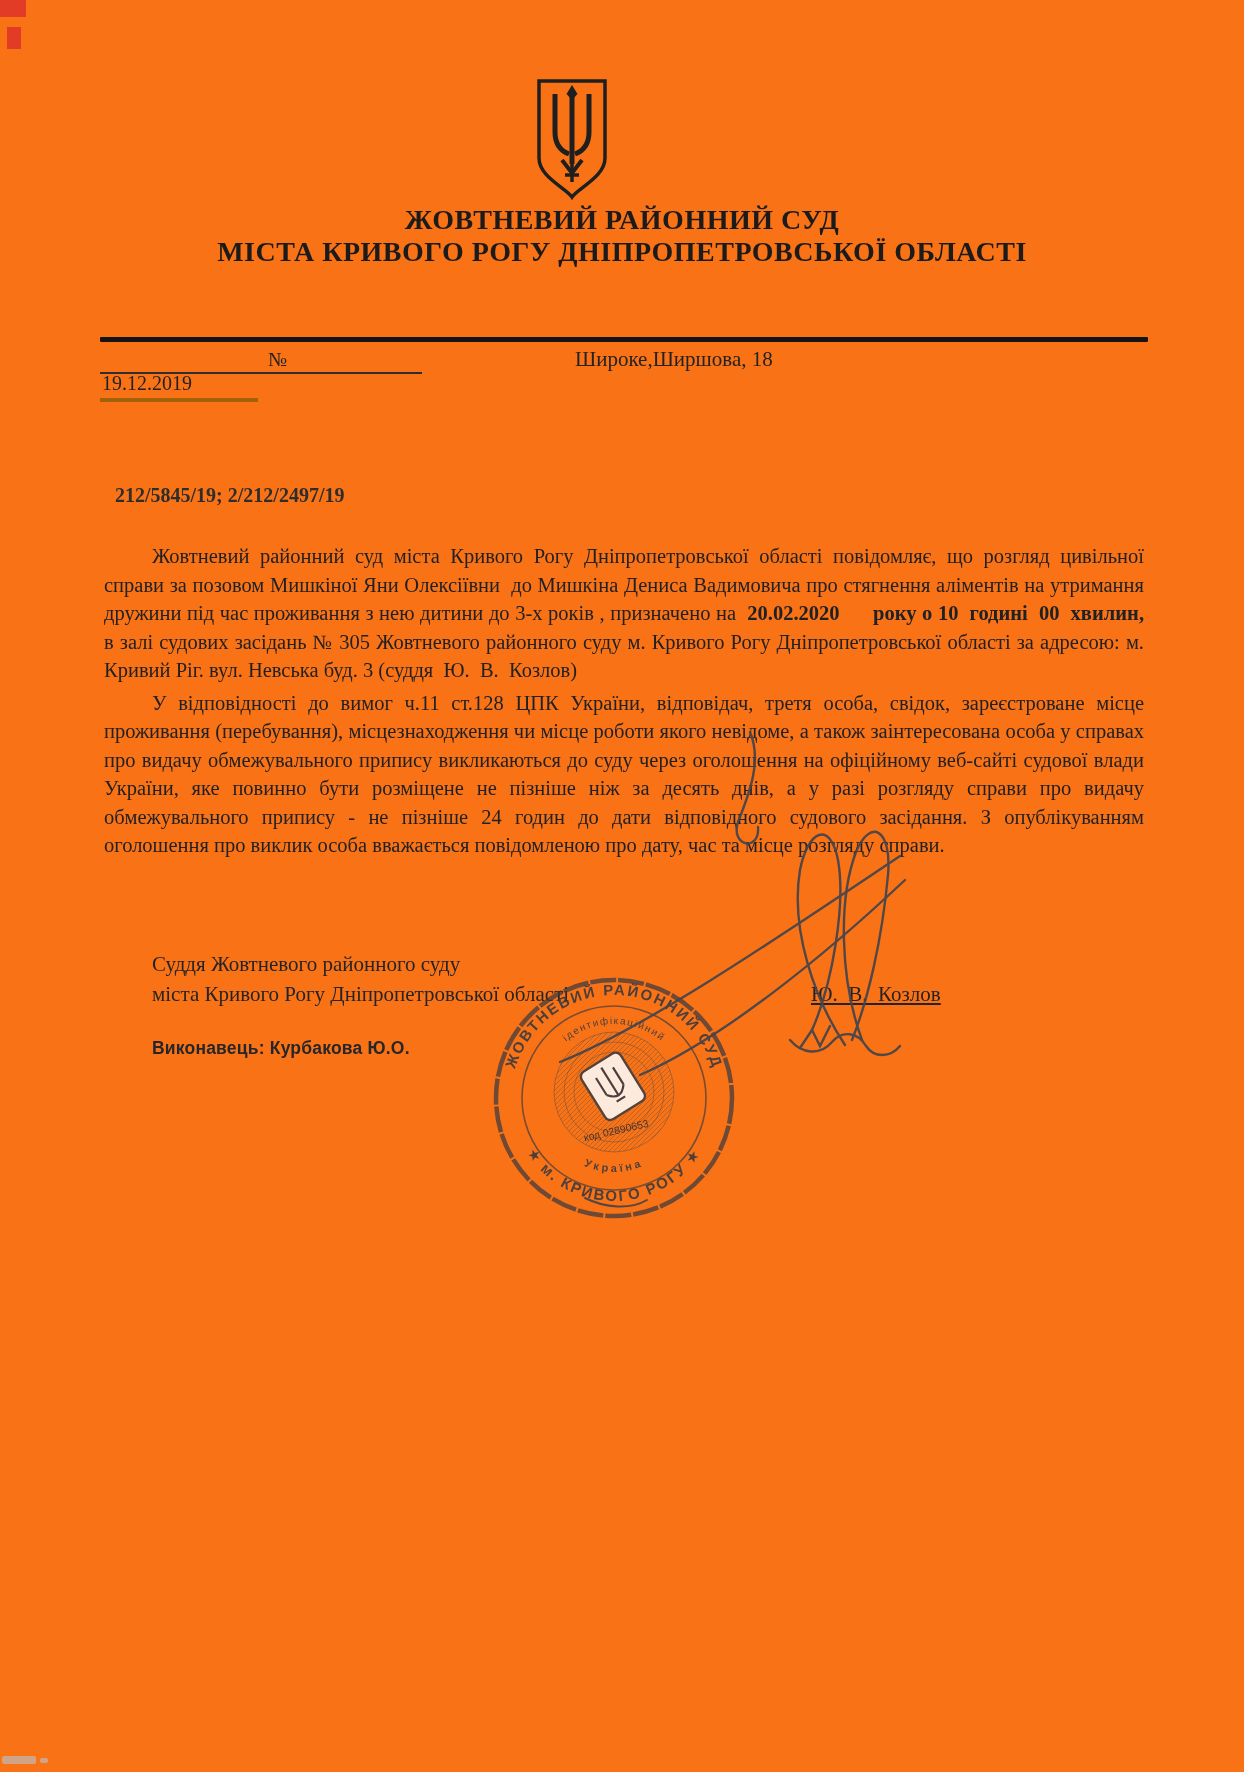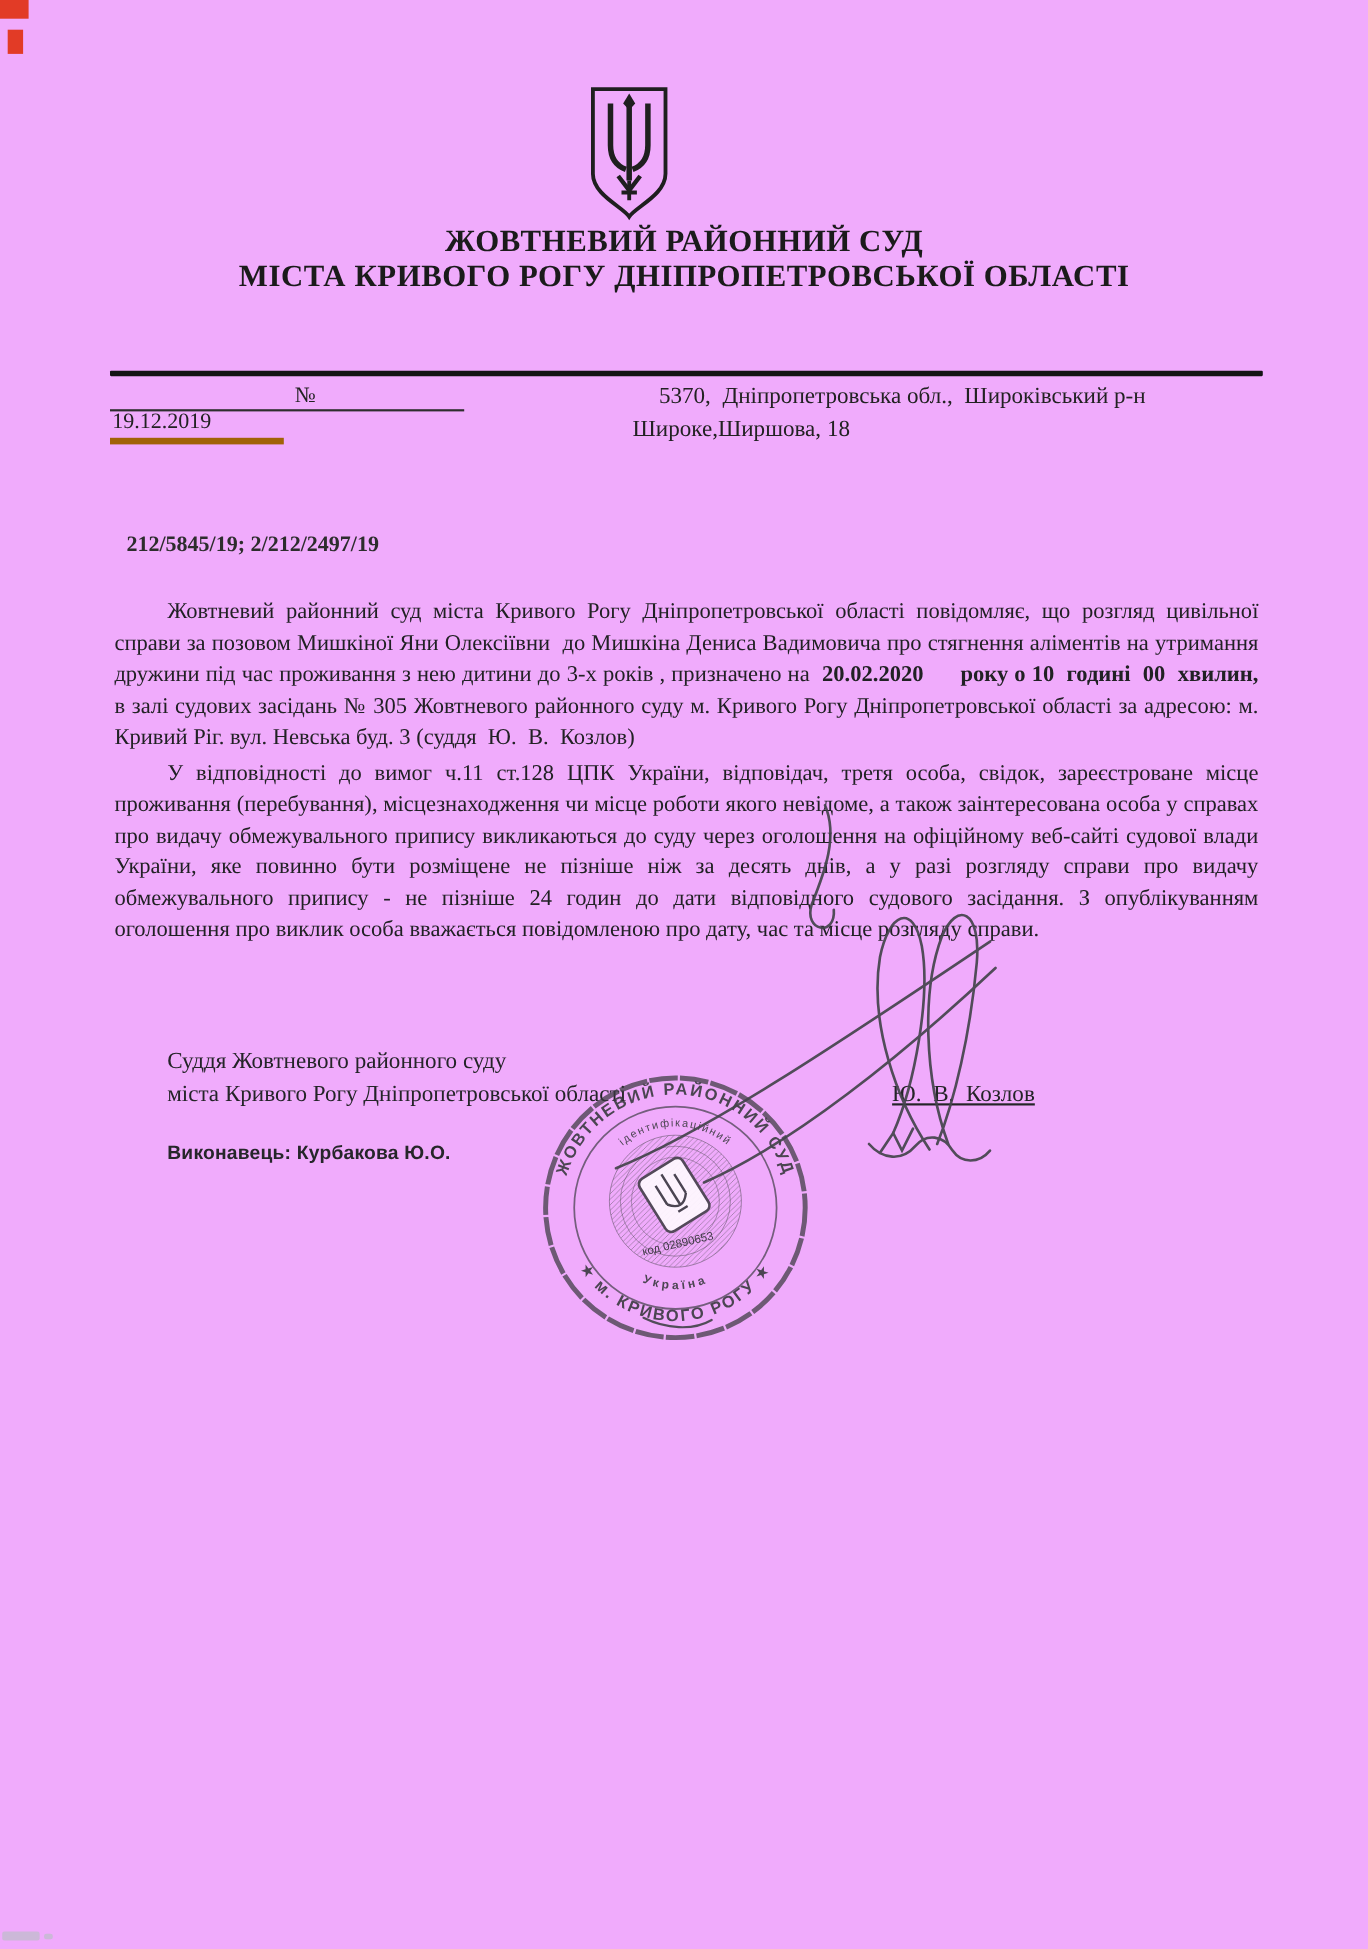--- a/index.html
+++ b/index.html
@@ -1,26 +1,26 @@
 <!DOCTYPE html>
 <html><head>
 <meta charset="utf-8">
 <style>
   html,body{margin:0;padding:0;background:#888;}
-  .page{position:relative;width:1244px;height:1772px;background:#f0abfc;overflow:hidden;
+  .page{position:relative;width:1244px;height:1772px;background:#f97316;overflow:hidden;
         font-family:"Liberation Serif","DejaVu Serif",serif;color:#222;}
   .abs{position:absolute;}
   .center{left:0;width:1244px;text-align:center;}
   .title{font-weight:bold;font-size:28px;color:#1b1b1b;letter-spacing:.5px;}
   .addr{font-size:20px;color:#2a2a2a;}
   .email{text-decoration:underline;text-underline-offset:3px;}
   .rule{left:100px;width:1048px;height:5px;background:#141414;border-radius:1px;}
   .refline{left:100px;top:344px;width:322px;height:28px;border-bottom:2px solid #2e2e2e;font-size:20px;}
   .refline span{position:absolute;left:168px;bottom:1px;}
-  .refdate{left:100px;top:372px;width:156px;border-bottom:6px solid #a16207;font-size:20px;padding:0 0 3px 2px;}
+  .refdate{left:100px;top:372px;width:156px;border-bottom:4px solid #a16207;font-size:20px;padding:0 0 3px 2px;}
   .recipient{left:575px;top:344px;width:580px;font-size:21px;line-height:30px;}
   .recipient .ind{padding-left:24px;}
   .cases{left:115px;top:484px;font-size:20px;color:#2d2d2d;font-weight:bold;}
   .bodytext{left:100px;top:538px;width:1048px;font-size:20.5px;line-height:28.5px;
             text-align:justify;color:#212124;}
   .bodytext p{margin:4px;text-indent:48px;}
   .b{font-weight:bold;}
   .sig{font-size:21px;color:#242428;}
   .executor{font-family:"Liberation Sans","DejaVu Sans",sans-serif;font-weight:700;
             font-size:17.5px;color:#26262a;letter-spacing:.2px;}
@@ -51,21 +51,20 @@
   <div class="abs center title" style="top:236px;">МІСТА КРИВОГО РОГУ ДНІПРОПЕТРОВСЬКОЇ ОБЛАСТІ</div>
 
   <div class="abs rule" style="top:337px;"></div>
 
   <div class="abs refline">
     <span>№</span>
   </div>
   <div class="abs refdate">19.12.2019</div>
 
   <div class="abs recipient">
-    <div class="ind">5370,&nbsp; Дніпропетровська обл.,&nbsp; Широківський р-н</div>
     <div>Широке,Ширшова, 18</div>
   </div>
 
   <div class="abs cases">212/5845/19; 2/212/2497/19</div>
 
   <div class="abs bodytext">
     <p><span>Жовтневий районний суд міста Кривого Рогу Дніпропетровської області повідомляє, що розгляд цивільної справи за позовом Мишкіної Яни Олексіївни&nbsp; до Мишкіна Дениса Вадимовича про стягнення аліментів на утримання дружини під час проживання з нею дитини до 3-х років&nbsp;, призначено на&nbsp; </span><span class="b">20.02.2020</span><span>&nbsp;&nbsp;&nbsp;&nbsp;&nbsp; </span><span class="b">року о 10&nbsp; годині&nbsp; 00&nbsp; хвилин,</span><span> в залі судових засідань № 305 Жовтневого районного суду м. Кривого Рогу Дніпропетровської області за адресою: м. Кривий Ріг. вул. Невська буд. 3 (суддя&nbsp; Ю.&nbsp; В.&nbsp; Козлов)</span></p>
     <p>У відповідності до вимог ч.11 ст.128 ЦПК України, відповідач, третя особа, свідок, зареєстроване місце проживання (перебування), місцезнаходження чи місце роботи якого невідоме, а також заінтересована особа у справах про видачу обмежувального припису викликаються до суду через оголошення на офіційному веб-сайті судової влади України, яке повинно бути розміщене не пізніше ніж за десять днів, а у разі розгляду справи про видачу обмежувального припису - не пізніше 24 годин до дати відповідного судового засідання. З опублікуванням оголошення про виклик особа вважається повідомленою про дату, час та місце розгляду справи.</p>
   </div>
 

